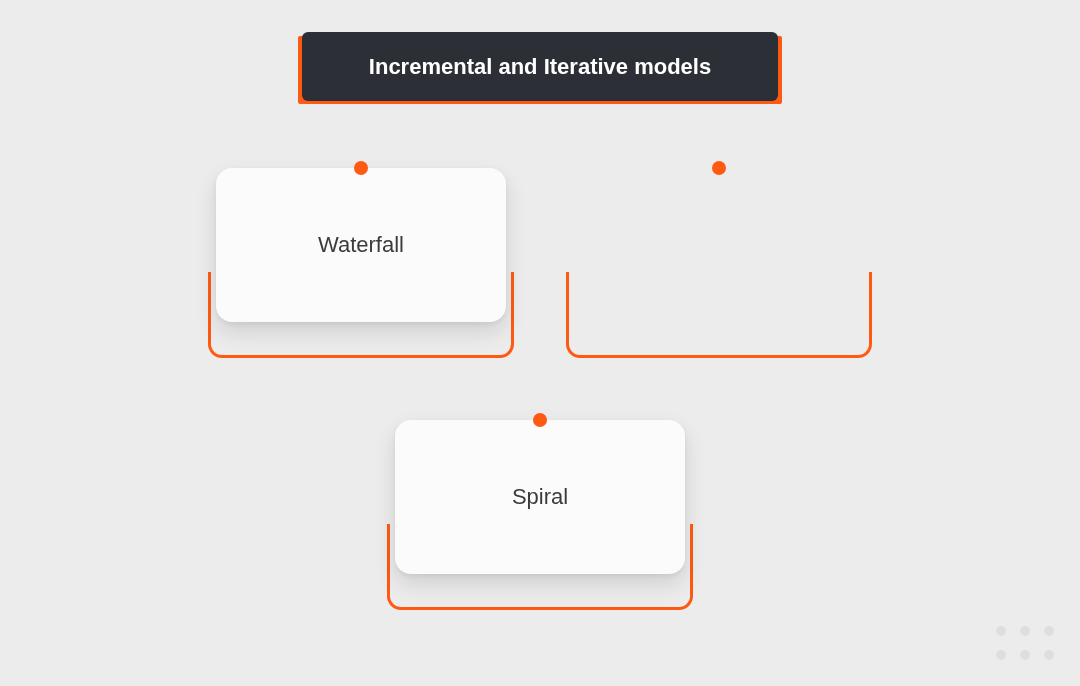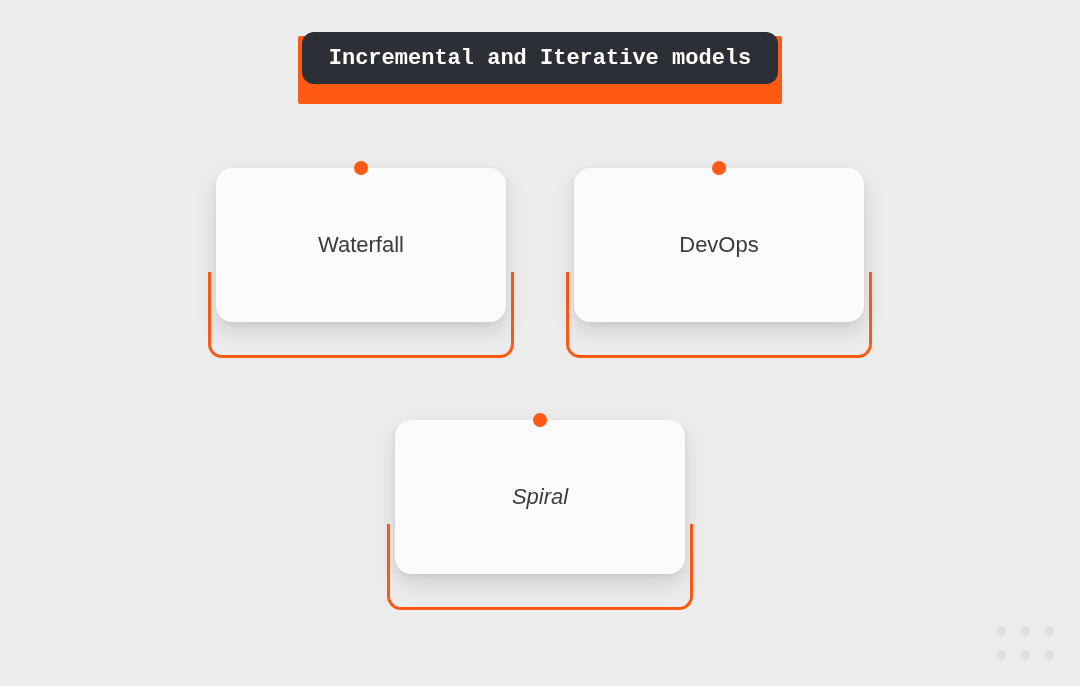--- a/index.html
+++ b/index.html
@@ -23,42 +23,41 @@
   .title-back {
     position: absolute;
     left: 0; top: 0;
     width: 484px; height: 68px;
     background: #ff5a13;
     border-radius: 2px;
   }
   .title-front {
     position: absolute;
     left: 4px; top: -4px;
-    width: 476px; height: 52px;
+    width: 476px; height: 69px;
     background: #2c3036;
     color: #ffffff;
     font-size: 22px;
     font-weight: 600;
     display: flex;
     align-items: center;
     justify-content: center;
-    border-radius: 12px;
-    font-family: Liberation Mono, monospace;
+    border-radius: 6px;
   }
 
   
   .row {
     position: absolute;
     left: 0; width: 100%;
     display: flex;
     justify-content: center;
     gap: 68px;
   }
   .row1 { top: 168px; }
-  .row2 { top: 420px; font-style: italic; }
+  .row2 { top: 420px; }
 
   
   .card {
     width: 290px;
     height: 190px;
     position: relative;
   }
   .card-dot {
     position: absolute;
     left: 50%; top: -7px;
@@ -126,23 +125,20 @@
   <div class="card">
     <div class="card-dot"></div>
     <div class="card-box">
       <span class="card-label">Waterfall</span>
     </div>
     <div class="card-bracket"></div>
   </div>
 
   <div class="card">
     <div class="card-dot"></div>
-    <div class="card-box">
-      <span class="card-label">DevOps</span>
-    </div>
     <div class="card-bracket"></div>
   </div>
 
 
 </div>
 
 <div class="row row2">
 
   <div class="card">
     <div class="card-dot"></div>

